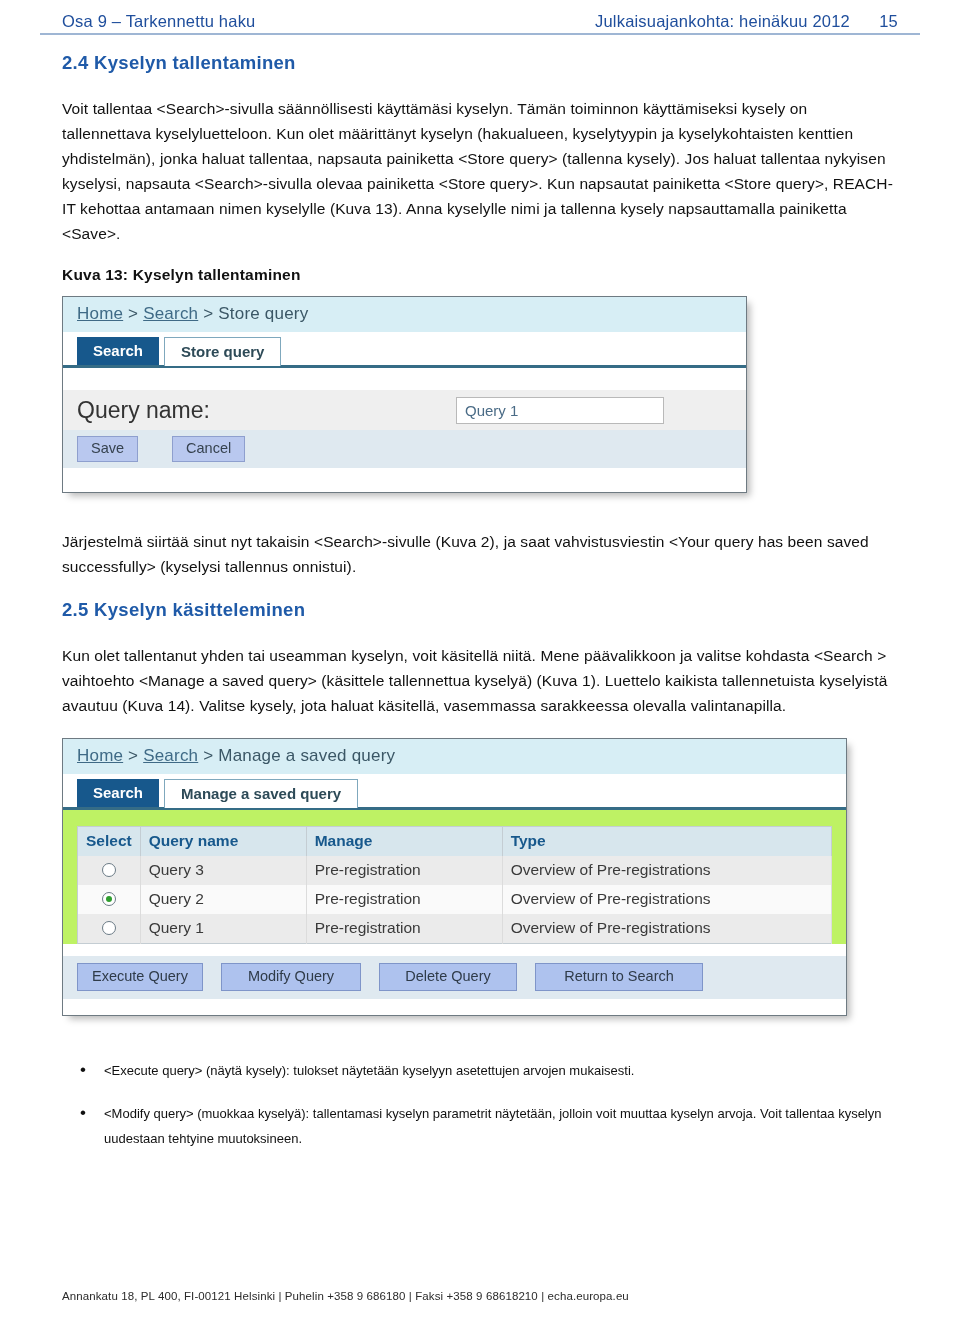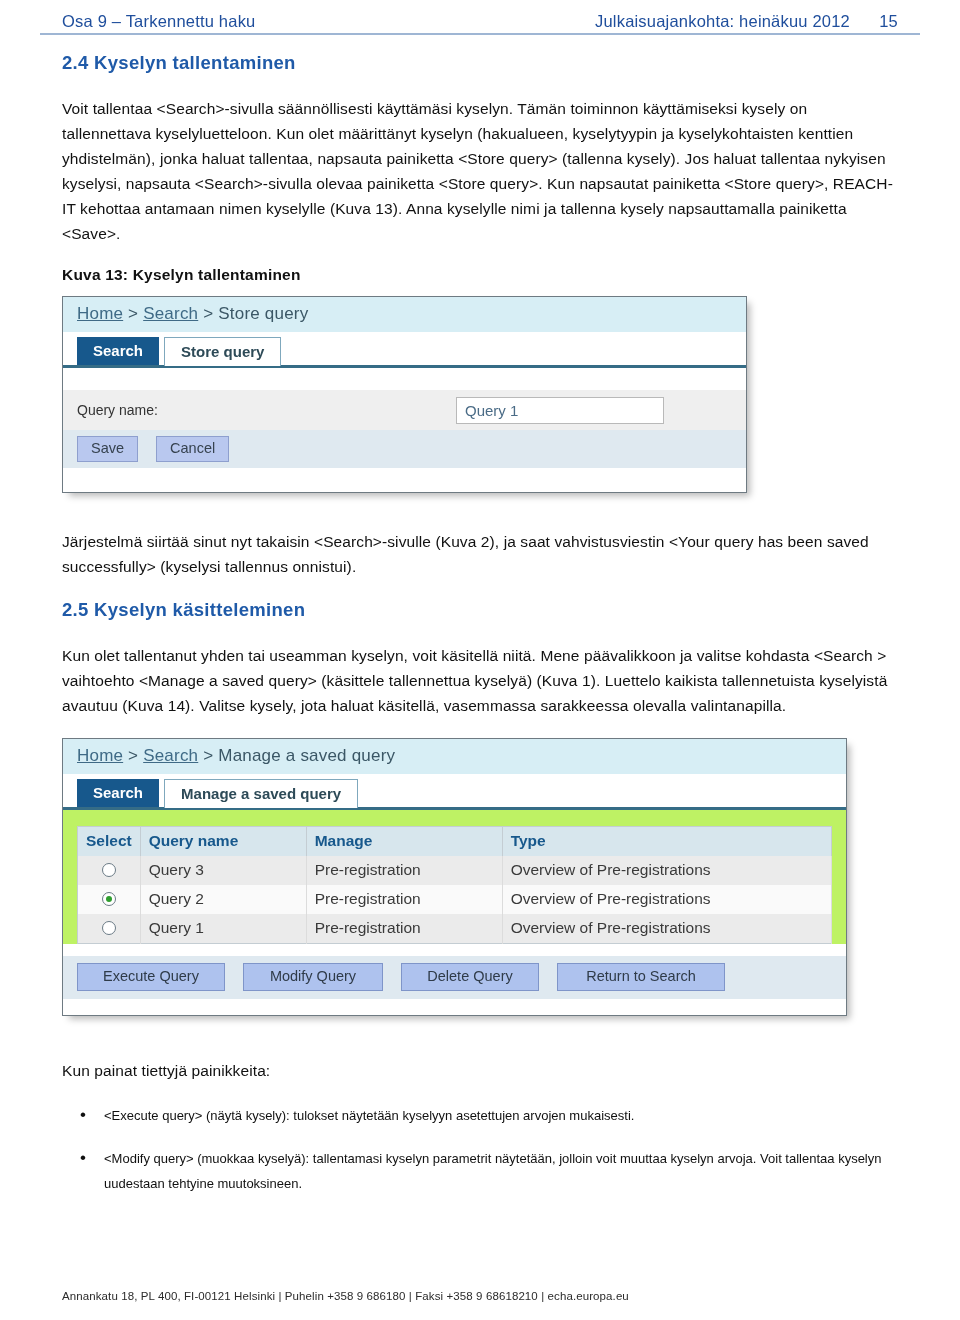--- a/index.html
+++ b/index.html
@@ -129,42 +129,42 @@
   
   .shot .gap-white { background: #ffffff; height: 22px; }
   .shot .formrow {
     background: #efefef;
     display: flex;
     align-items: center;
     padding: 7px 14px;
     height: 40px;
   }
   .shot .formrow .flabel {
-    font-size: 14px;
+    font-size: 23px;
     color: #333333;
     flex: 0 0 auto;
   }
   .shot .formrow .finput {
     margin-left: auto;
     background: #ffffff;
     border: 1px solid #b9b9b9;
     width: 208px;
     height: 27px;
     font-size: 15px;
     color: #4a6b86;
     padding: 3px 8px;
     display: flex;
     align-items: center;
     margin-right: 68px;
   }
   .shot .btnrow {
     background: #dfe9f0;
     padding: 6px 14px;
     display: flex;
-    gap: 18px;
+    gap: 34px;
     align-items: center;
   }
   .shot .btn {
     background: #b9c8ef;
     border: 1px solid #8e9fce;
     color: #36424f;
     font-size: 14.5px;
     padding: 3px 13px 4px 13px;
     line-height: 17px;
   }
@@ -231,21 +231,21 @@
   }
   .shot .tbtn {
     background: #aec2ee;
     border: 1px solid #7f95c9;
     color: #2f3b49;
     font-size: 14.5px;
     padding: 4px 0 5px 0;
     text-align: center;
     line-height: 17px;
   }
-  .shot .tbtn.w1 { width: 148px; }
+  .shot .tbtn.w1 { width: 126px; }
   .shot .tbtn.w2 { width: 140px; }
   .shot .tbtn.w3 { width: 138px; }
   .shot .tbtn.w4 { width: 168px; }
 
   
   ul.bullets {
     list-style: none;
     margin: 0;
     padding: 0;
   }
@@ -391,21 +391,20 @@
     <div class="tbtnrow">
       <div class="tbtn w1">Execute Query</div>
       <div class="tbtn w2">Modify Query</div>
       <div class="tbtn w3">Delete Query</div>
       <div class="tbtn w4">Return to Search</div>
     </div>
 
     <div class="tail-white" style="height:16px;"></div>
   </div>
 
-  <p class="body">Kun painat tiettyjä painikkeita:</p>
 
   <ul class="bullets">
     <li>&lt;Execute query&gt; (näytä kysely): tulokset näytetään kyselyyn asetettujen arvojen mukaisesti.</li>
     <li>&lt;Modify query&gt; (muokkaa kyselyä): tallentamasi kyselyn parametrit näytetään, jolloin voit muuttaa kyselyn arvoja. Voit tallentaa kyselyn uudestaan tehtyine muutoksineen.</li>
   </ul>
 
 </div>
 
 <div class="page-footer">Annankatu 18, PL 400, FI-00121 Helsinki | Puhelin +358 9 686180 | Faksi +358 9 68618210 | echa.europa.eu</div>
 

